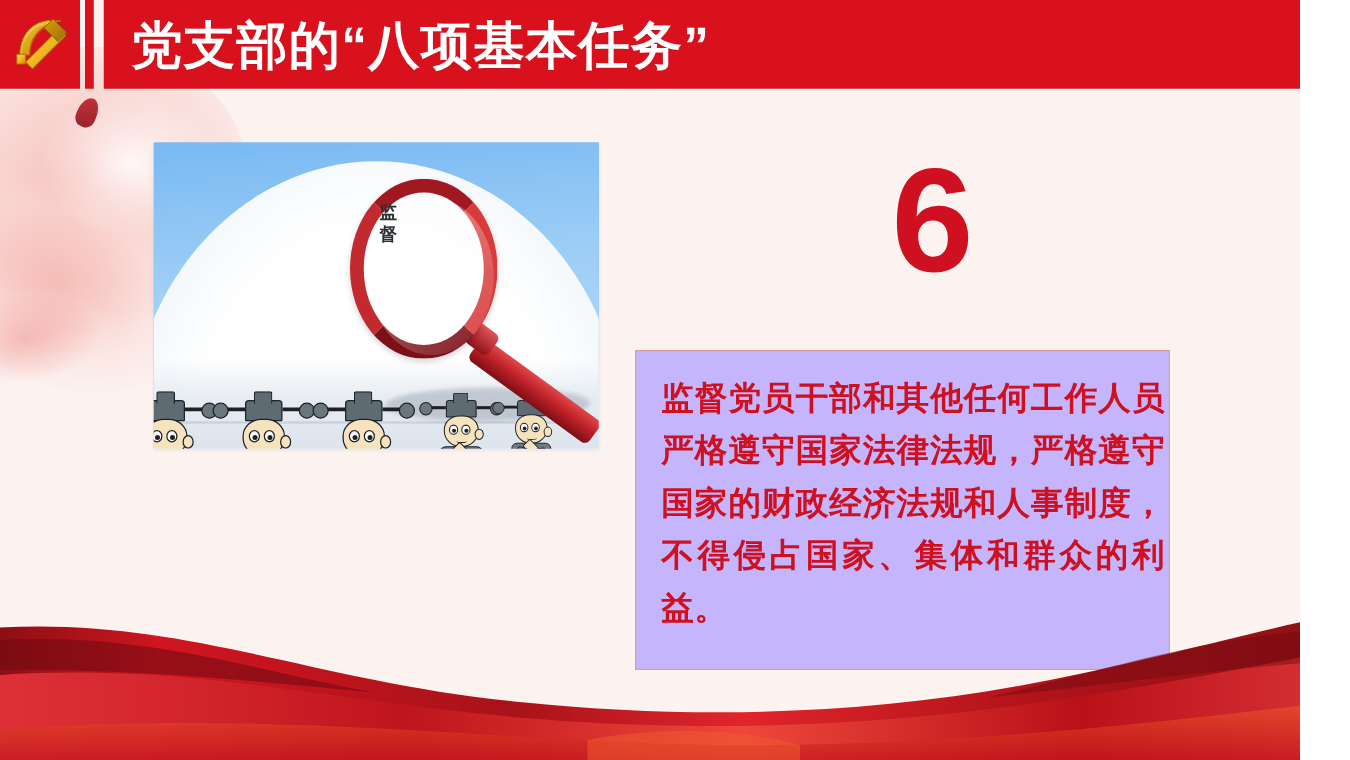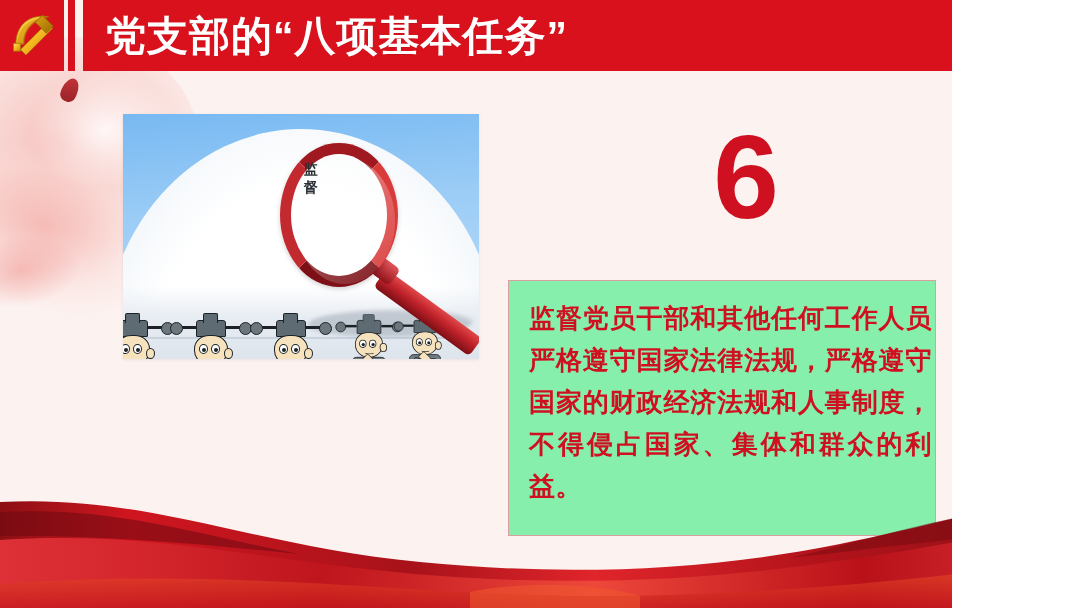--- a/index.html
+++ b/index.html
@@ -3,21 +3,21 @@
 <meta charset="utf-8">
 <style>
   * { margin:0; padding:0; box-sizing:border-box; }
   html, body {
     width:1080px; height:608px;
     font-family:"Liberation Sans","DejaVu Sans",sans-serif;
     overflow:hidden;
   }
   #slide {
     position:relative;
-    width:952px; height:608px;
+    width:1040px; height:608px;
     background:#fcf2f0;
     overflow:hidden;
   }
 
   
   .blob {
     position:absolute;
     border-radius:50%;
     pointer-events:none;
   }
@@ -234,21 +234,21 @@
     font-weight:bold;
     line-height:1;
     letter-spacing:-2px;
   }
 
   
   #textbox {
     position:absolute; left:508px; top:280px;
     width:428px; height:256px;
     border:1.4px solid #d9a0a0;
-    background:#86efac;
+    background:#c4b5fd;
     padding:16px 3px 10px 20px;
   }
   #textbox p {
     color:#cf1020;
     font-size:26px;
     font-weight:bold;
     line-height:42px;
     letter-spacing:.5px;
     text-align:justify;
   }

